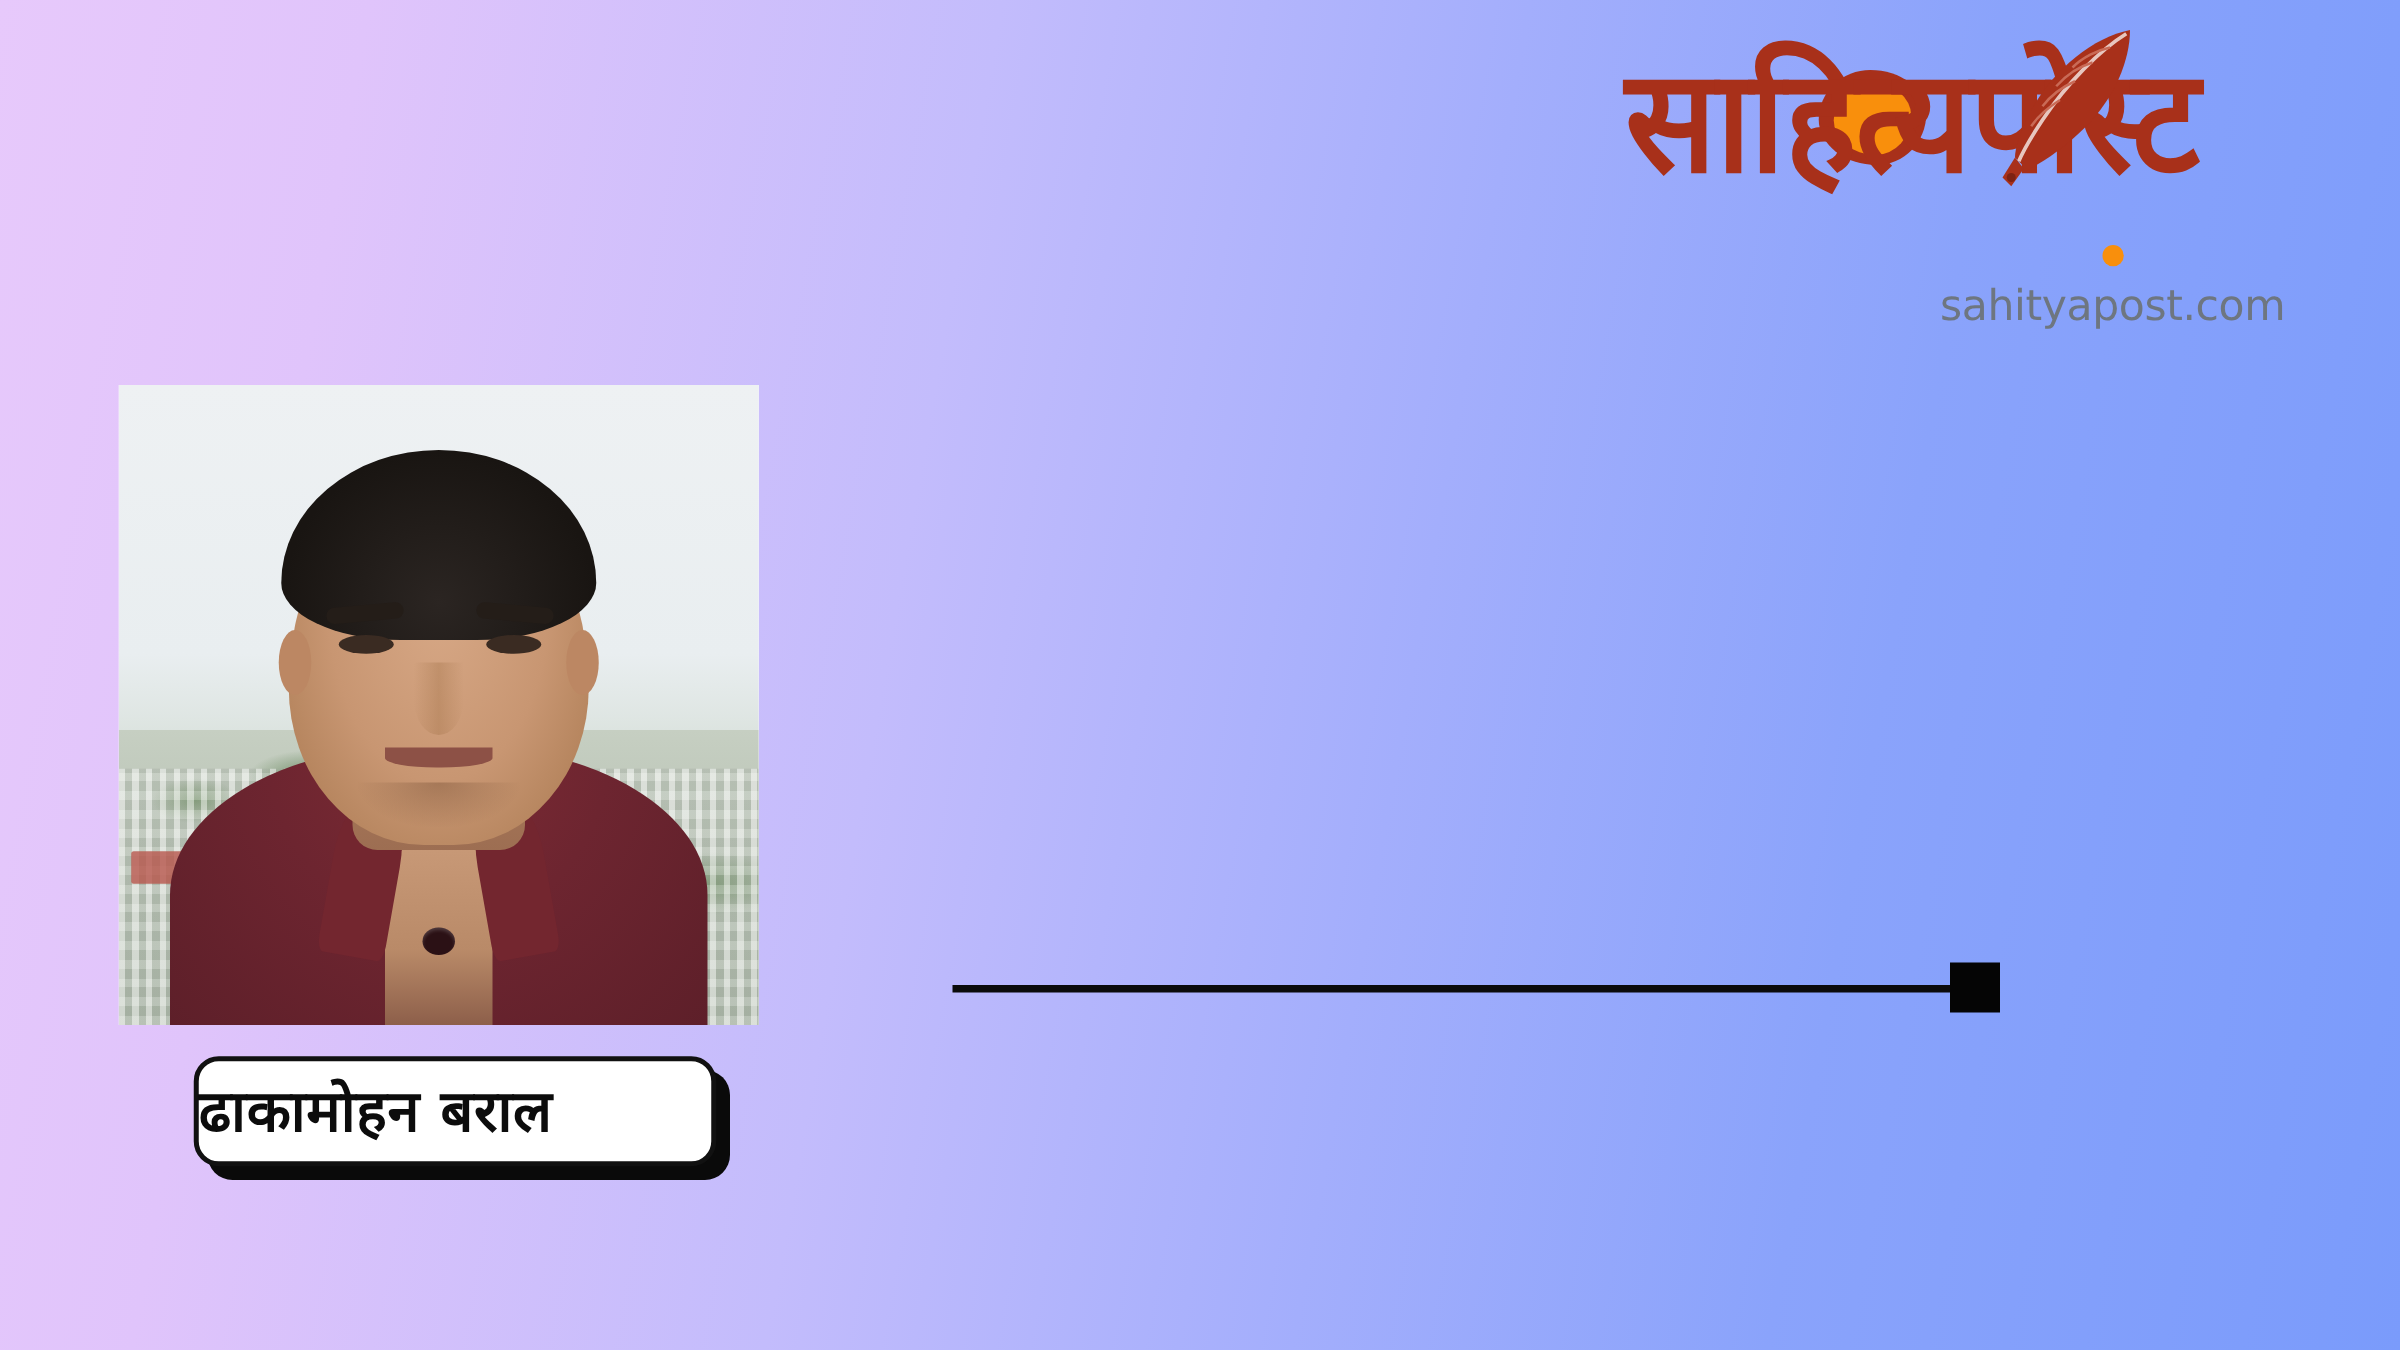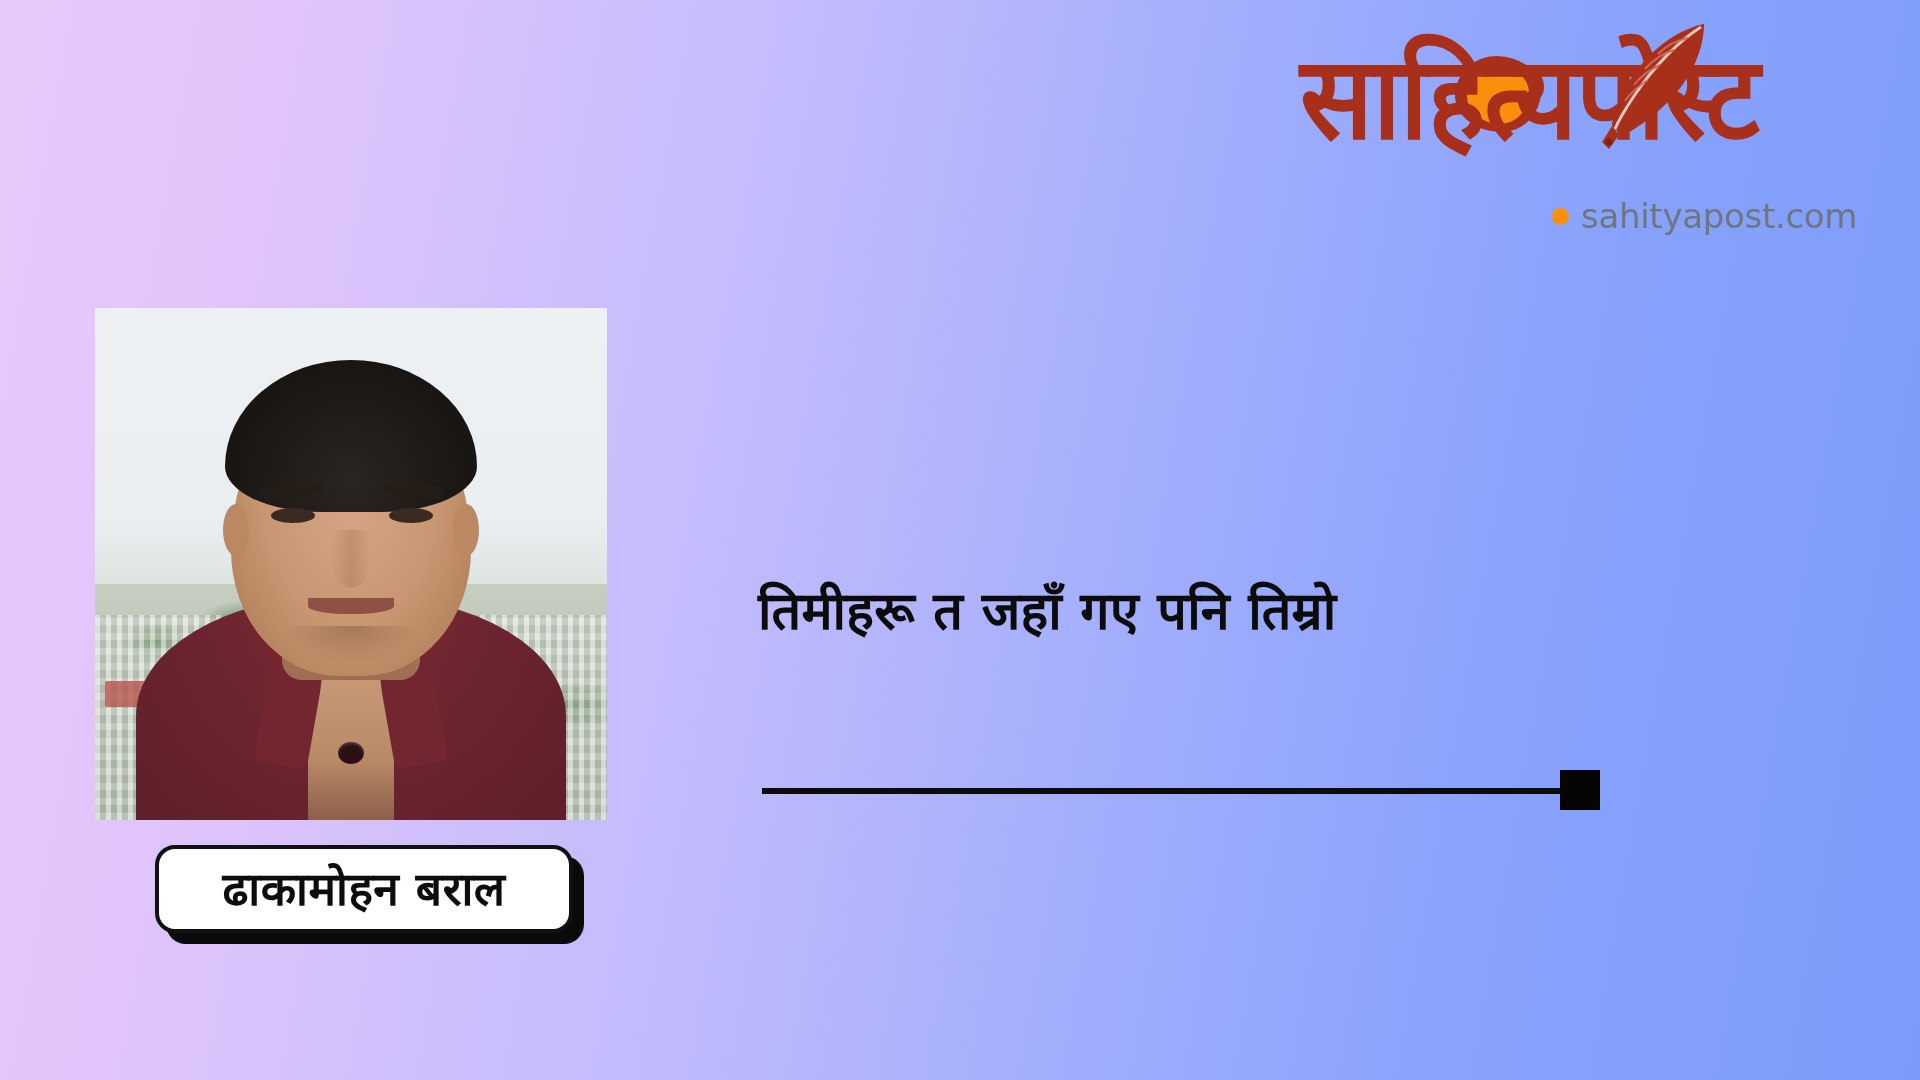--- a/index.html
+++ b/index.html
@@ -79,20 +79,21 @@
   }
 
   #brand .brand-url-row {
     position: absolute;
     left: 252px;
     top: 178px;
     display: flex;
     align-items: center;
     gap: 12px;
     z-index: 4;
+    flex-direction: column;
   }
   #brand .url-dot {
     width: 17px;
     height: 17px;
     border-radius: 50%;
     background: #f98f0c;
     flex: 0 0 auto;
   }
   #brand .url-text {
     font-family: "DejaVu Sans", "Liberation Sans", sans-serif;
@@ -274,21 +275,21 @@
     left: 155px;
     top: 845px;
     width: 418px;
     height: 88px;
     background: #ffffff;
     border: 4px solid #111111;
     border-radius: 20px;
     box-shadow: 11px 11px 0 0 #0a0a0a;
     display: flex;
     align-items: center;
-    justify-content: center;
+    justify-content: flex-start;
   }
   #author-badge .author-name {
     font-family: "DejaVu Sans", sans-serif;
     font-weight: bold;
     font-size: 46px;
     color: #0c0c0c;
     line-height: 1;
     white-space: nowrap;
     letter-spacing: .5px;
   }
@@ -408,21 +409,20 @@
       <span class="chin-shadow"></span>
     </div>
   </div>
 
   <div id="author-badge">
     <span class="author-name">ढाकामोहन बराल</span>
   </div>
 
 
   <div id="excerpt">
-    <span class="line">तिमीहरू त जहाँ गए पनि तिम्रो</span>
   </div>
 
   <div id="rule-wrap">
     <span class="rule-line"></span>
     <span class="rule-end"></span>
   </div>
 
 </div>
 
 </body></html>

